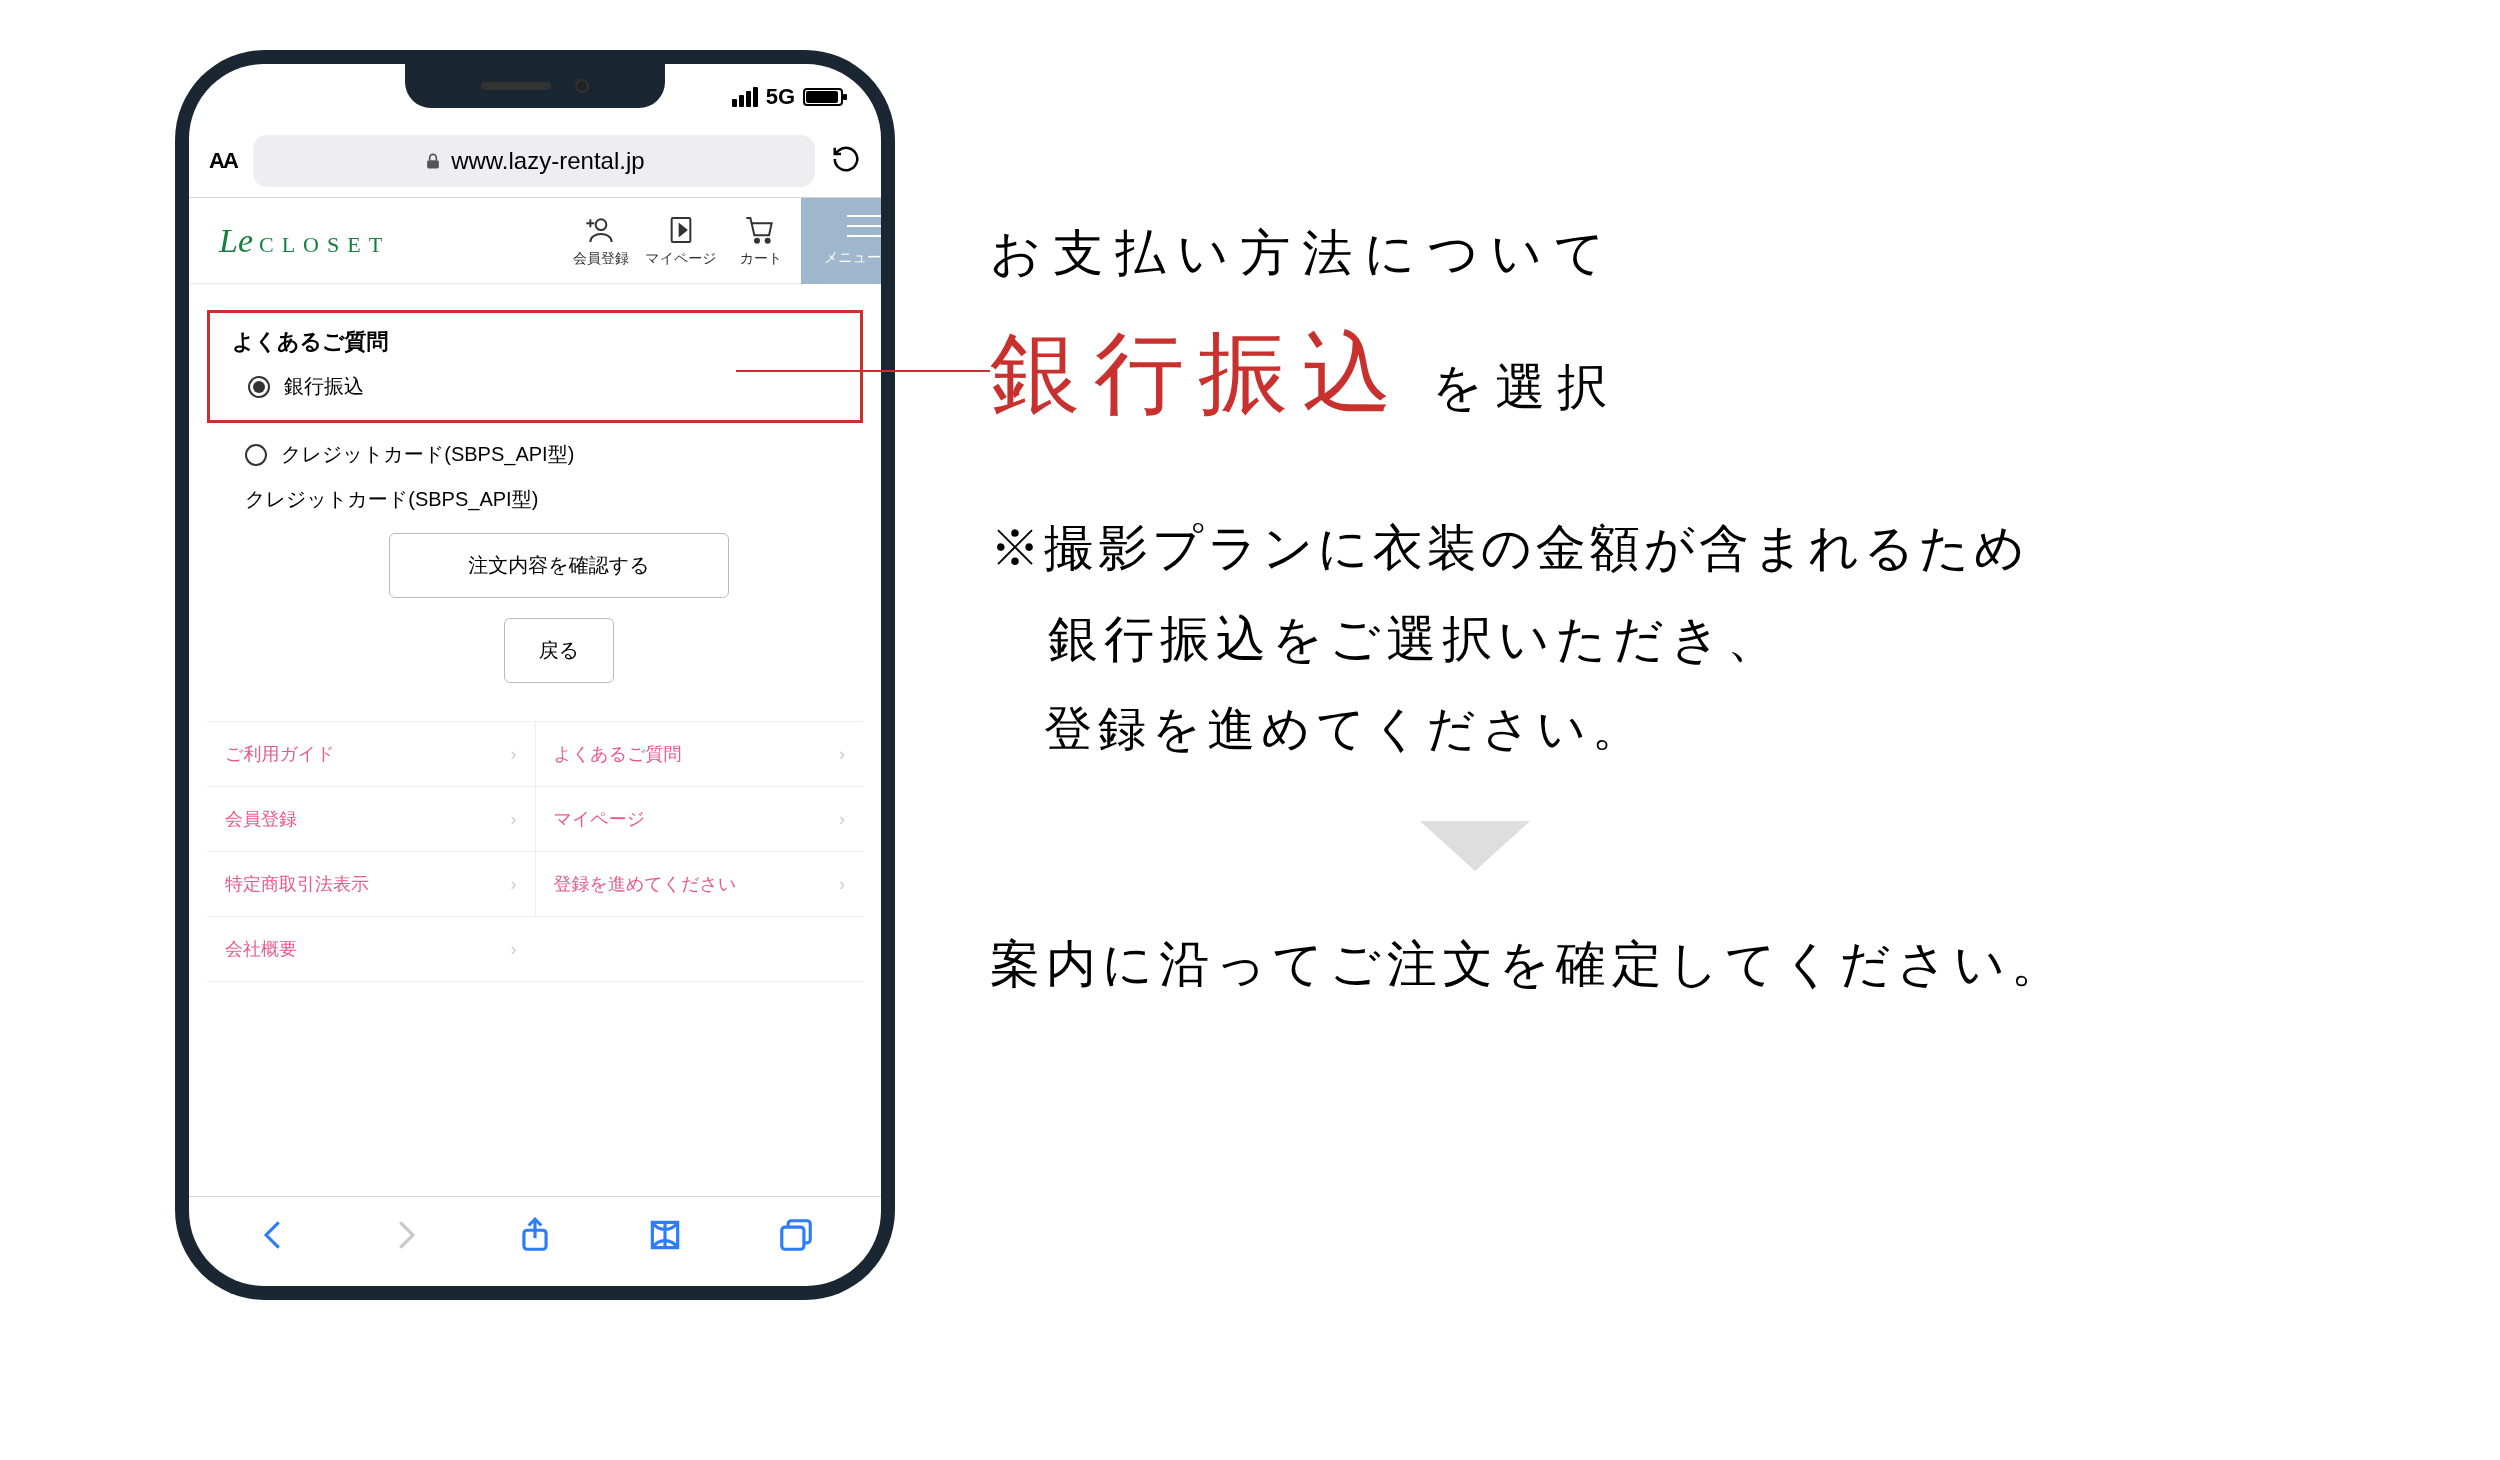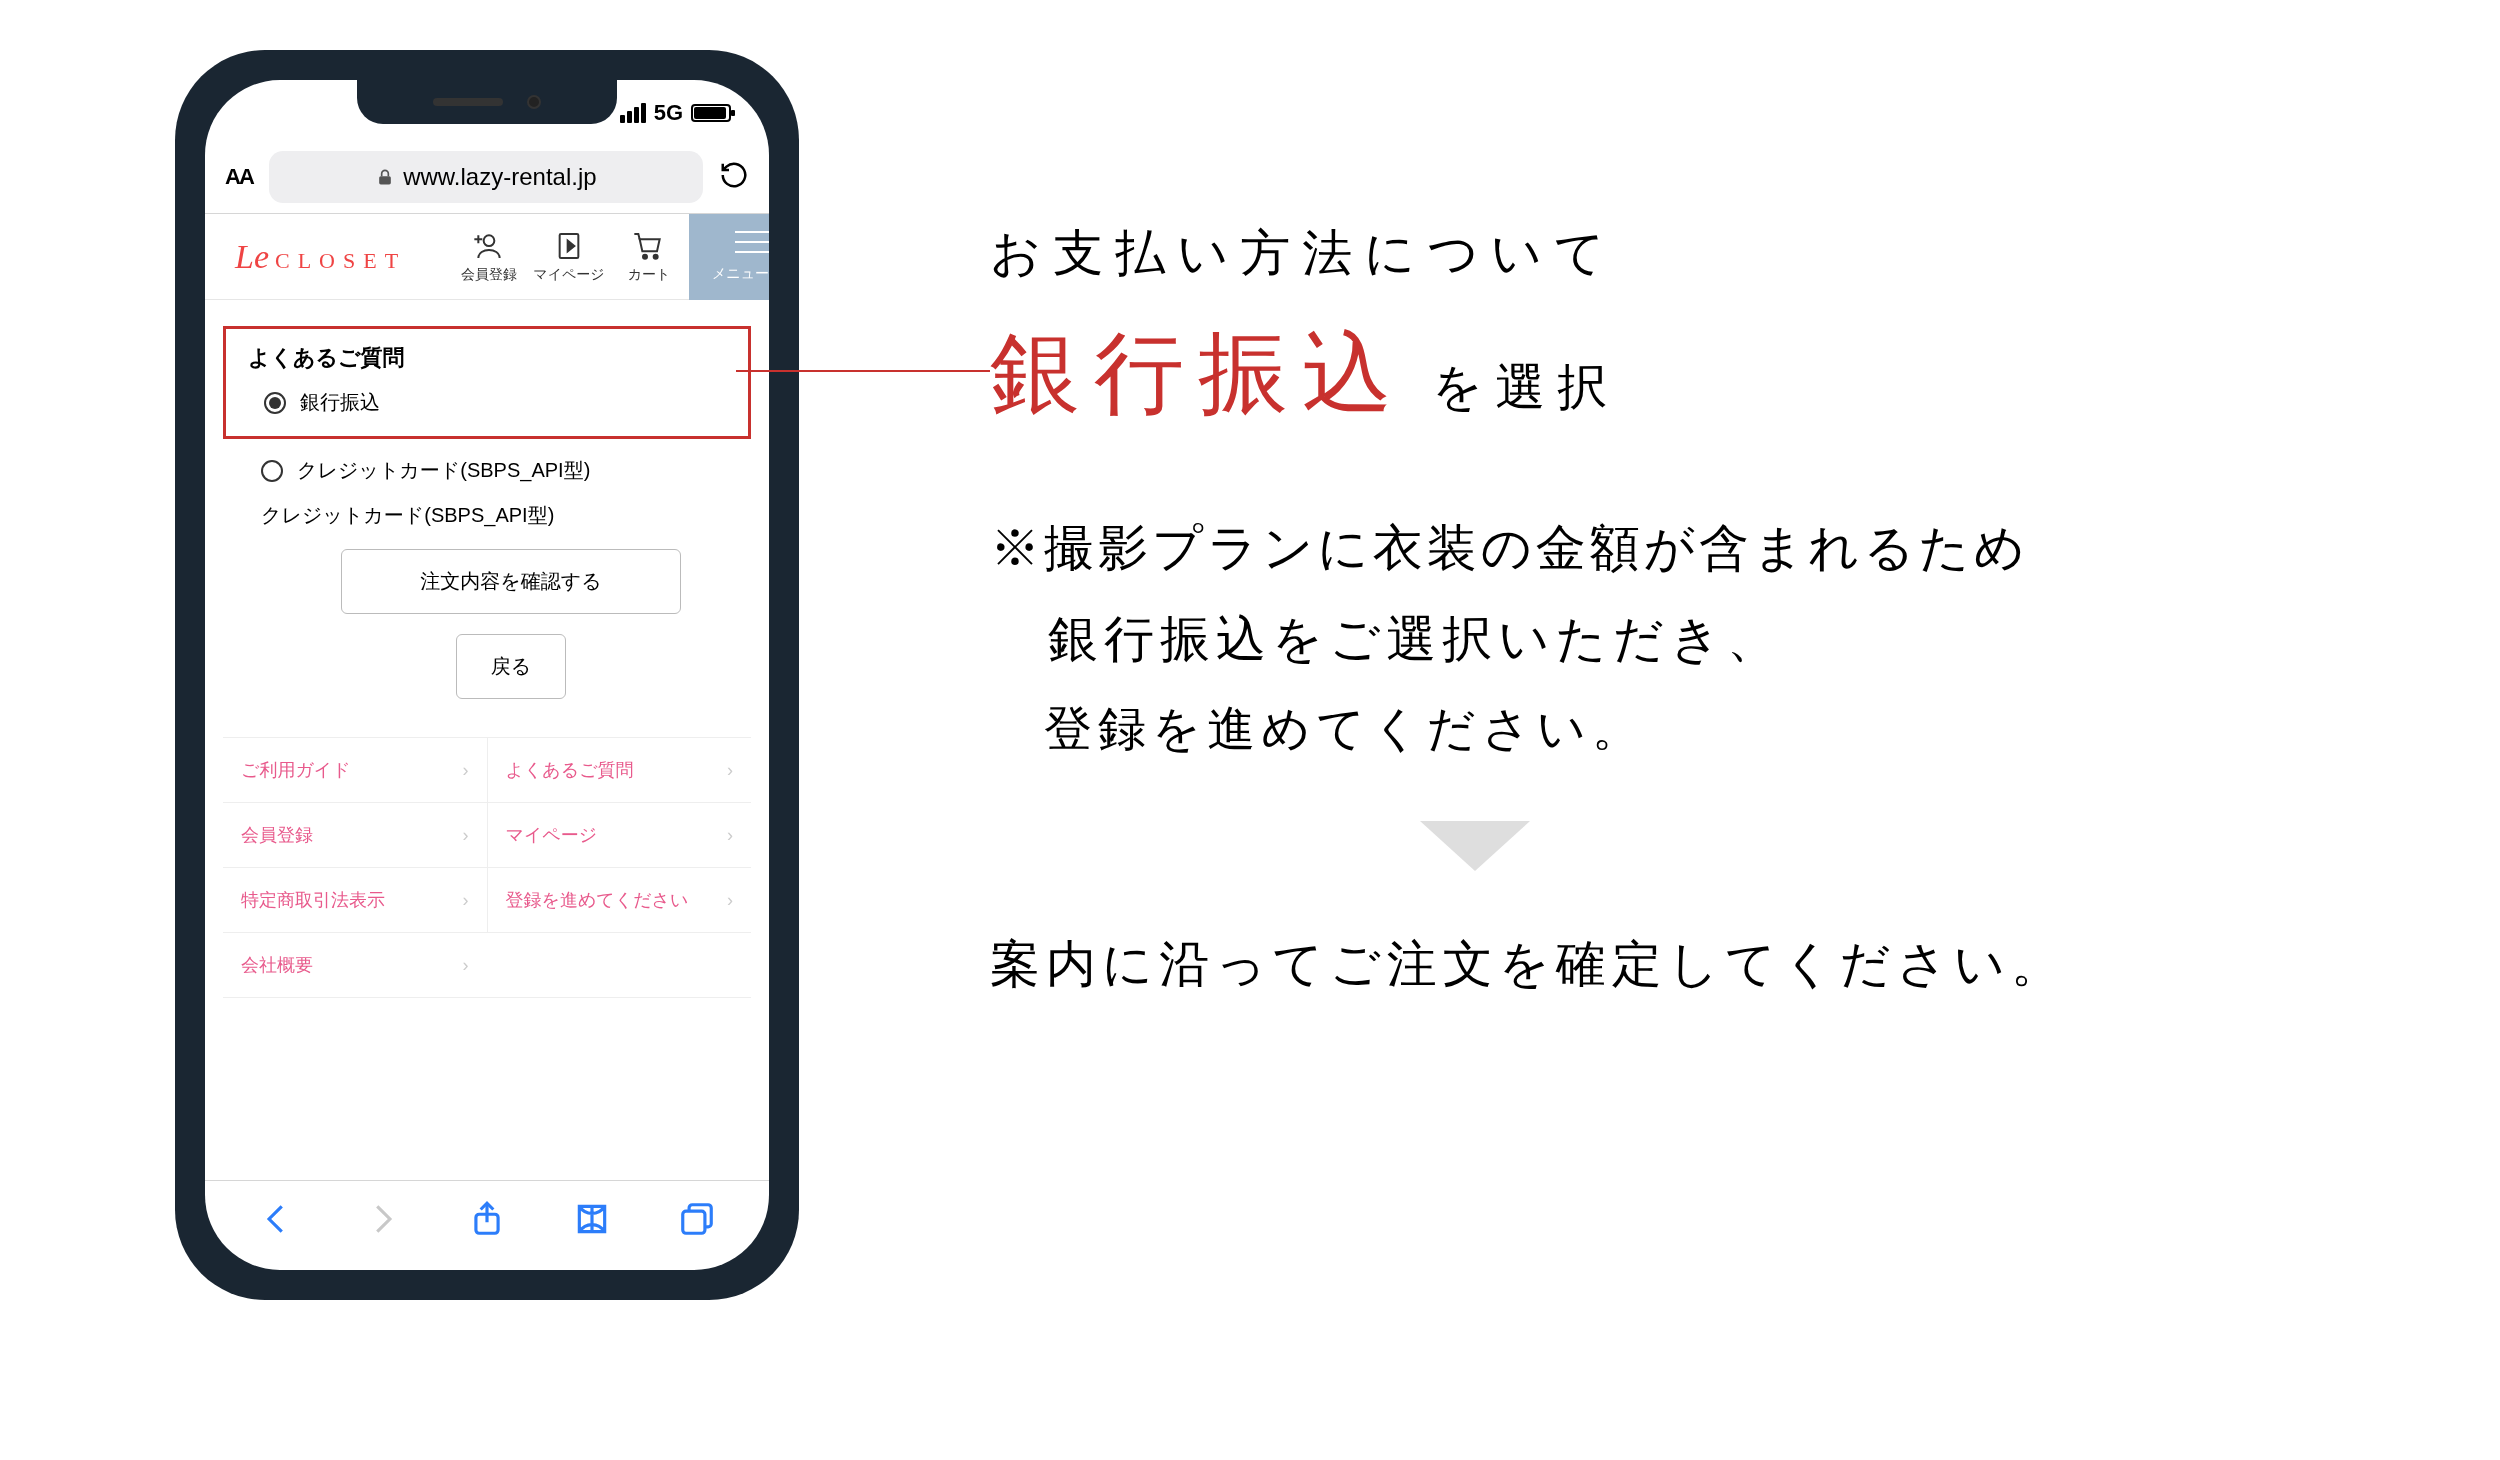--- a/index.html
+++ b/index.html
@@ -10,25 +10,25 @@
     background: #fff;
     color: #000;
     position: relative;
   }
 
   
   .phone {
     position: absolute;
     left: 175px;
     top: 50px;
-    width: 624px;
+    width: 720px;
     height: 1250px;
     background: #1a2632;
     border-radius: 90px;
-    padding: 30px;
+    padding: 14px;
   }
   .phone-inner {
     width: 100%;
     height: 100%;
     background: #fff;
     border-radius: 75px;
     overflow: hidden;
     position: relative;
     display: flex;
     flex-direction: column;
@@ -130,21 +130,21 @@
     border-bottom: 1px solid #e6e6e6;
     display: flex;
     align-items: center;
     padding-left: 30px;
     font-family: "Helvetica Neue", sans-serif;
   }
   .logo {
     flex: 1;
     font-size: 22px;
     letter-spacing: 8px;
-    color: #ef4444;
+    color: #15803d;
     font-family: "Times New Roman", serif;
     display: flex;
     align-items: baseline;
   }
   .logo .script {
     font-family: cursive;
     font-style: italic;
     font-size: 34px;
     letter-spacing: 0;
     margin-right: 6px;

